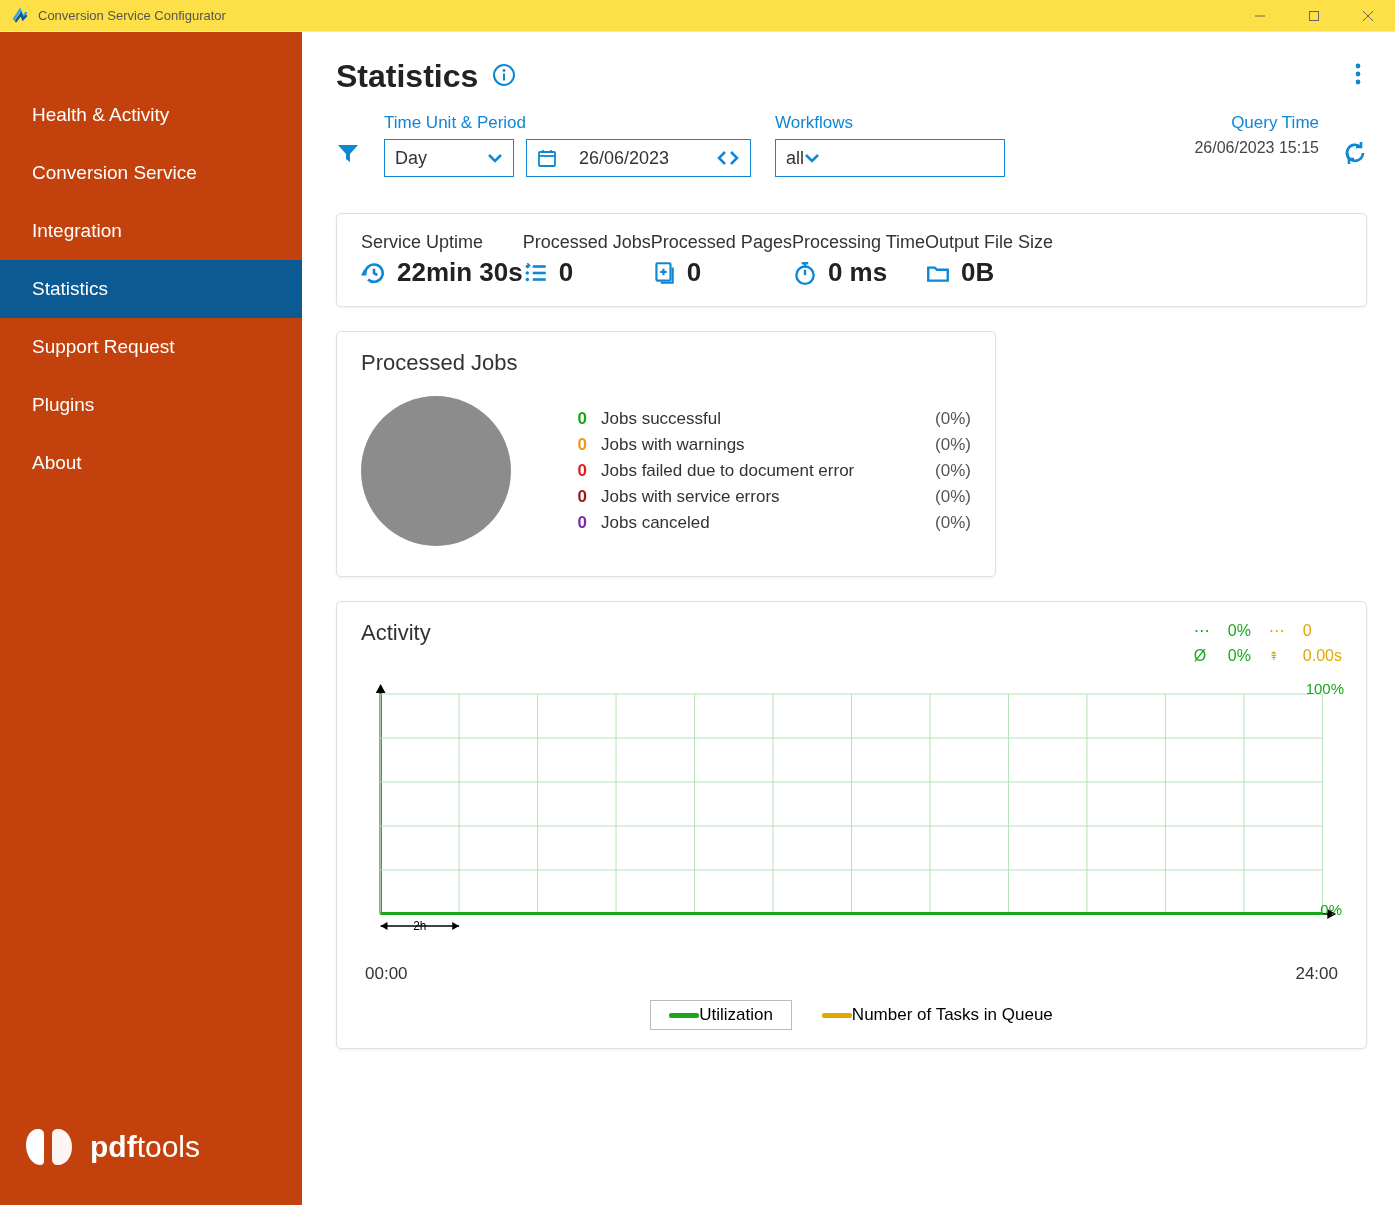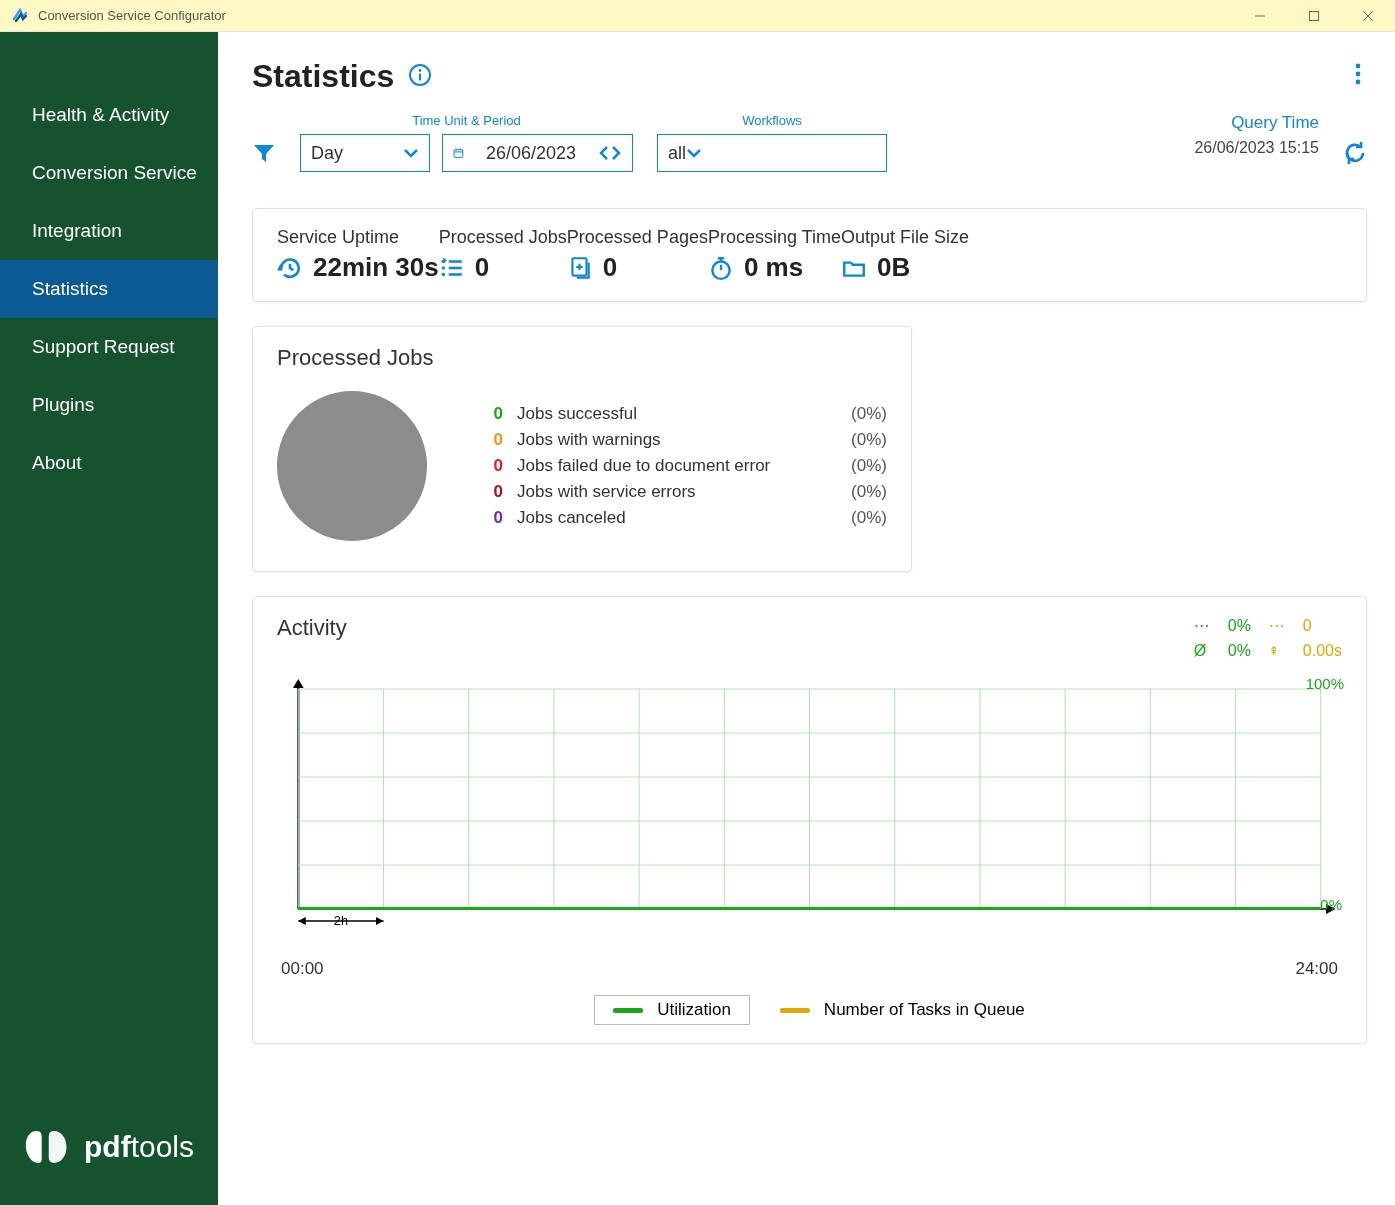--- a/index.html
+++ b/index.html
@@ -1,32 +1,32 @@
 <!DOCTYPE html>
 <html><head>
 <meta charset="utf-8">
 <style>
   * { box-sizing: border-box; margin: 0; padding: 0; font-family: "Segoe UI", Arial, sans-serif; }
   body { background: #fff; width: 1395px; height: 1205px; overflow: hidden; }
 
   
   .titlebar {
     height: 32px; display: flex; align-items: center;
-    border-bottom: 1px solid #e5e5e5; background: #fef9c3; font-size: 13px; color: #555;
+    border-bottom: 1px solid #e5e5e5; background: #fde047; font-size: 13px; color: #555;
   }
   .titlebar .app-icon { width: 20px; height: 20px; margin: 0 8px 0 10px; display:flex; align-items:center; justify-content:center; }
   .titlebar .title { flex: 1; }
   .winbtn { width: 54px; height: 100%; display:flex; align-items:center; justify-content:center; color:#666; }
   .winbtn svg { width:12px; height:12px; }
 
   .app { display: flex; height: calc(100% - 32px); }
 
   
   .sidebar {
-    width: 218px; background: #14532d; color: #fff; display: flex; flex-direction: column;
+    width: 302px; background: #c2410c; color: #fff; display: flex; flex-direction: column;
     padding-top: 54px;
   }
   .nav-item {
     padding: 18px 0 18px 32px; font-size: 19px; cursor: pointer;
   }
   .nav-item.active { background: #0b5a94; }
   .sidebar-spacer { flex: 1; }
   .brand {
     display: flex; align-items: center; gap: 14px;
     padding: 30px 24px 34px 24px; font-size: 30px; font-weight: 400;
@@ -38,28 +38,28 @@
   .page-header { display: flex; align-items: center; margin-bottom: 18px; }
   .page-title { font-size: 32px; font-weight: 700; color: #222; margin-right: 14px; }
   .info-icon { color:#0e87d5; }
   .header-spacer { flex:1; }
   .kebab { color:#0e87d5; font-size:22px; padding: 0 6px; }
 
   
   .filters { display:flex; align-items:flex-start; gap: 24px; }
   .filter-icon { color:#0e87d5; margin-top: 28px; }
   .filter-group { display:flex; flex-direction:column; gap:6px; }
-  .filter-label { font-size:13px; color:#0e87d5;text-align:center; }
+  .filter-label { font-size:17px; color:#0e87d5; }
   .filter-controls { display:flex; gap:12px; }
   .select, .datebox, .workflowbox {
     border: 1.5px solid #0e87d5; height:38px; display:flex; align-items:center;
     padding: 0 10px; font-size:18px; color:#333; min-width: 130px;
   }
   .select { justify-content: space-between; gap:28px; }
-  .datebox { gap:22px; width: 191px; }
+  .datebox { gap:22px; width: 225px; }
   .datebtns { margin-left:auto; display:flex; }
   .datebtns svg { color:#0e87d5; }
   .workflowbox { width: 230px; justify-content: flex-start; }
   .filter-spacer { flex:1; }
   .query-time { text-align:right; }
   .query-time .lbl { font-size:17px; color:#0e87d5; }
   .query-time .val { font-size:16px; color:#444; margin-top:6px; }
   .refresh { color:#0e87d5; margin-top:28px; }
 
   
@@ -90,21 +90,21 @@
     margin-left:auto; display:grid; grid-template-columns:auto auto auto auto;
     column-gap:18px; row-gap:4px; font-size:16px; align-items:center;
   }
   .g { color:#1aa81a; } .y { color:#e0a800; }
   .chart-wrap { position:relative; margin-top:18px; height:260px; }
   .ylabel { position:absolute; right:0; top:-4px; color:#1aa81a; font-size:15px; }
   .ylabel2 { position:absolute; right:0; bottom:26px; color:#1aa81a; font-size:15px; }
 
   .chart-foot { display:flex; justify-content:space-between; font-size:17px; color:#333; margin-top:20px; padding: 0 4px;}
   .legend-main { display:flex; gap:30px; justify-content:center; align-items:center; margin-top:16px; font-size:17px; }
-  .legend-item { display:flex; align-items:center; gap:14px; }
+  .legend-item { display:flex; align-items:center; }
   .legend-item .bar { width:30px; height:5px; border-radius:2px; }
   .legend-box { border:1px solid #bbb; padding:4px 18px; }
 </style>
 </head>
 <body>
 
 <div class="titlebar">
   <span class="app-icon">
     <svg width="18" height="18" viewBox="0 0 18 18">
         <path d="M3 12 L9 3 L12 10 L15 6" stroke="#3aa0e8" stroke-width="2.4" fill="none" stroke-linecap="round"></path>

